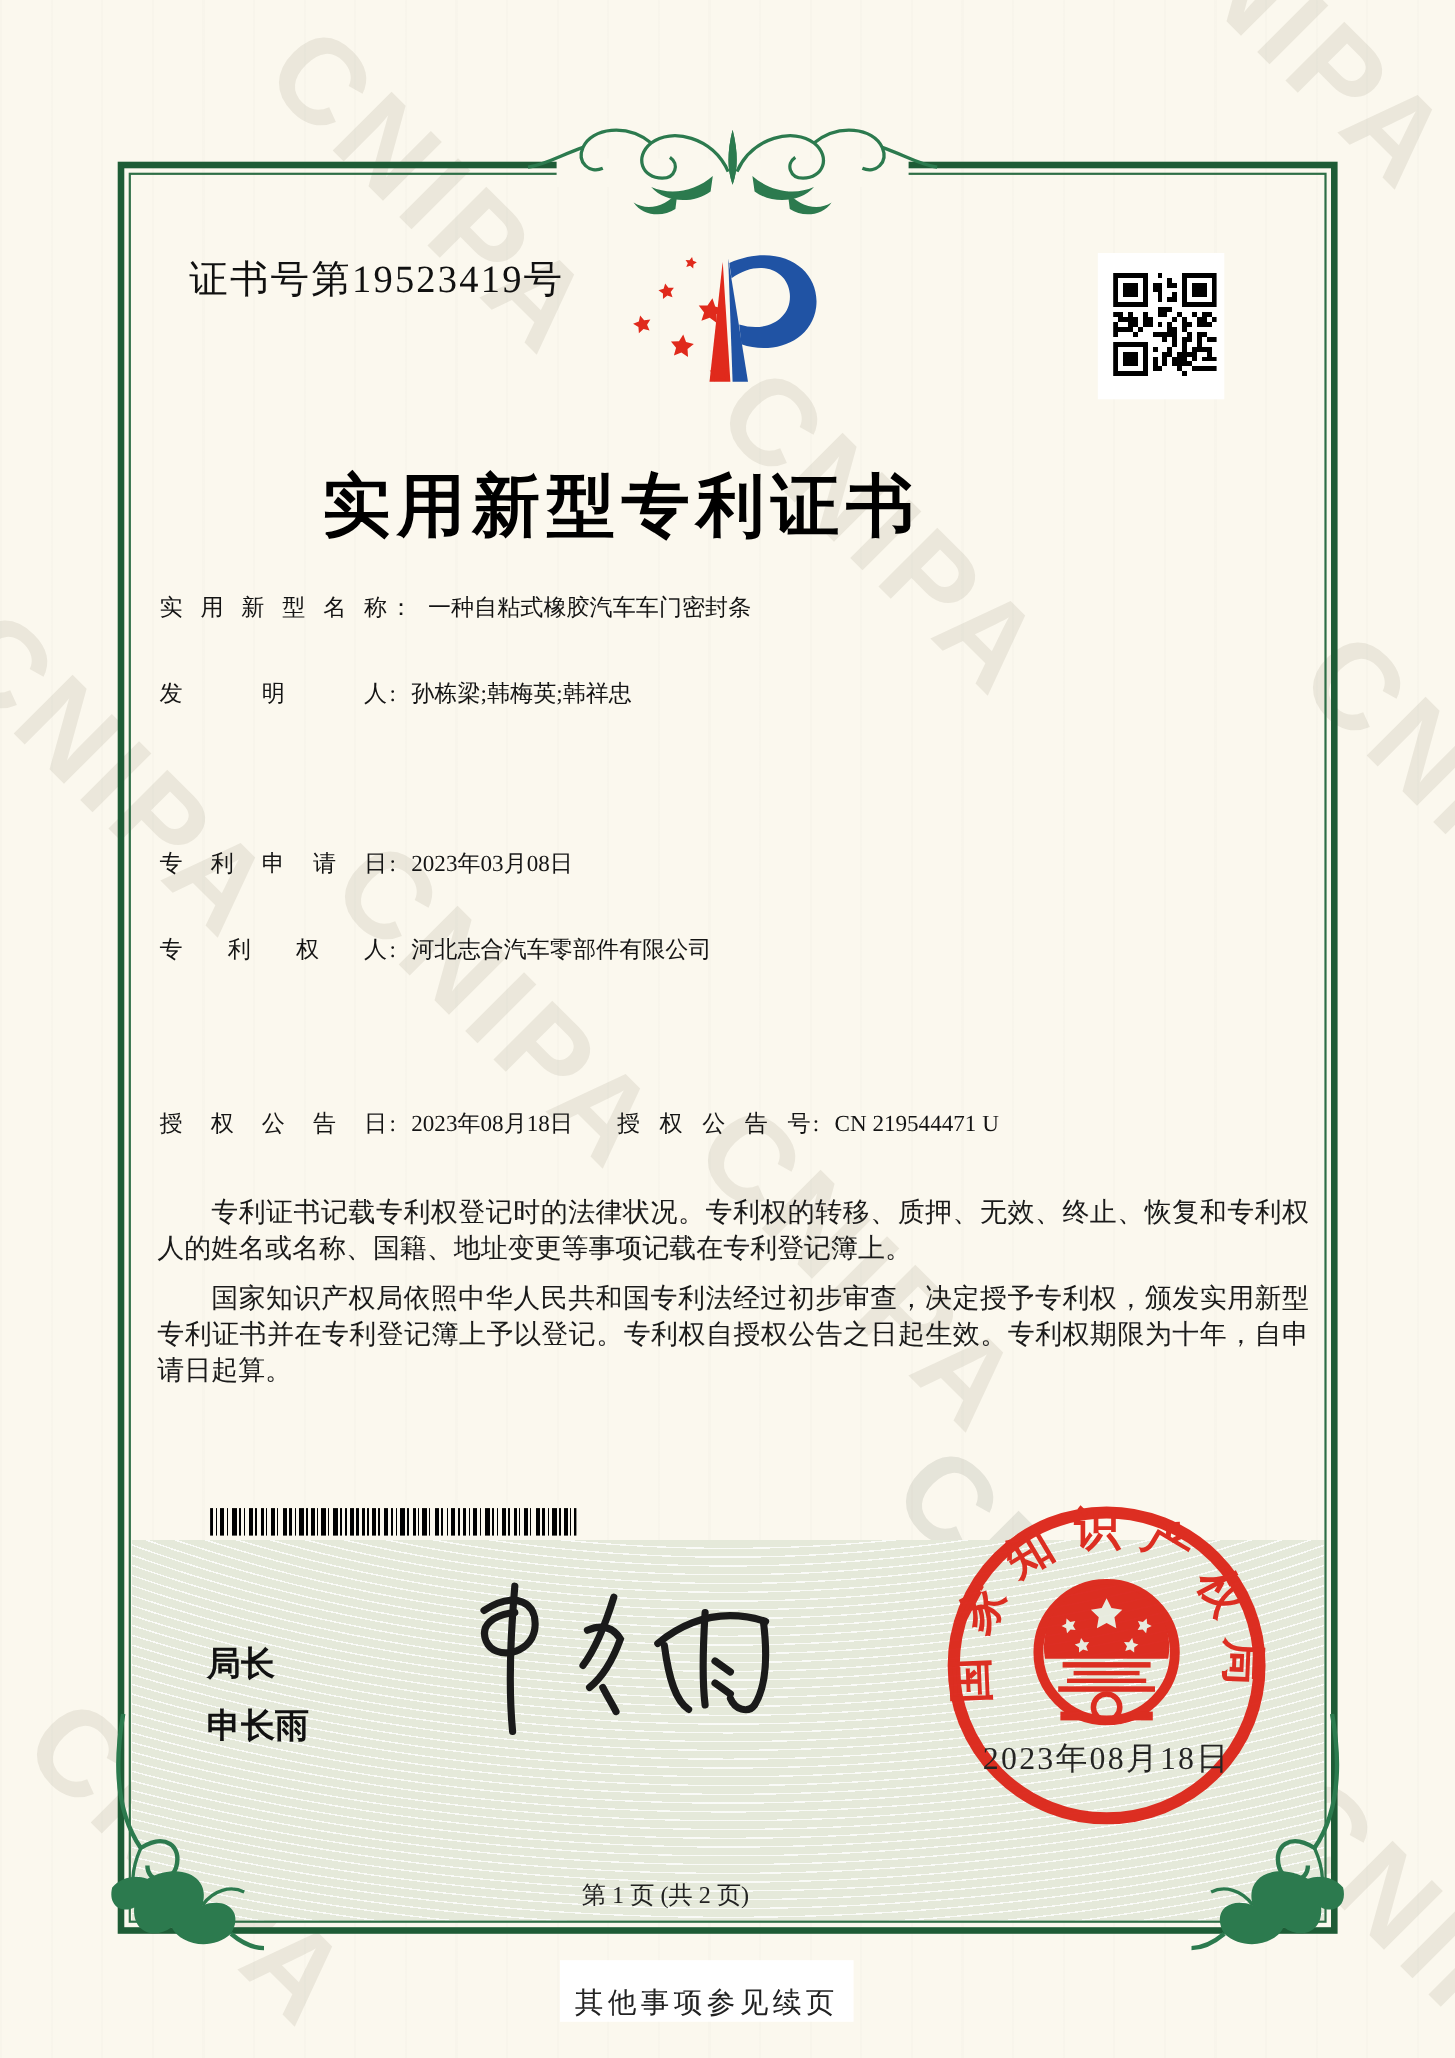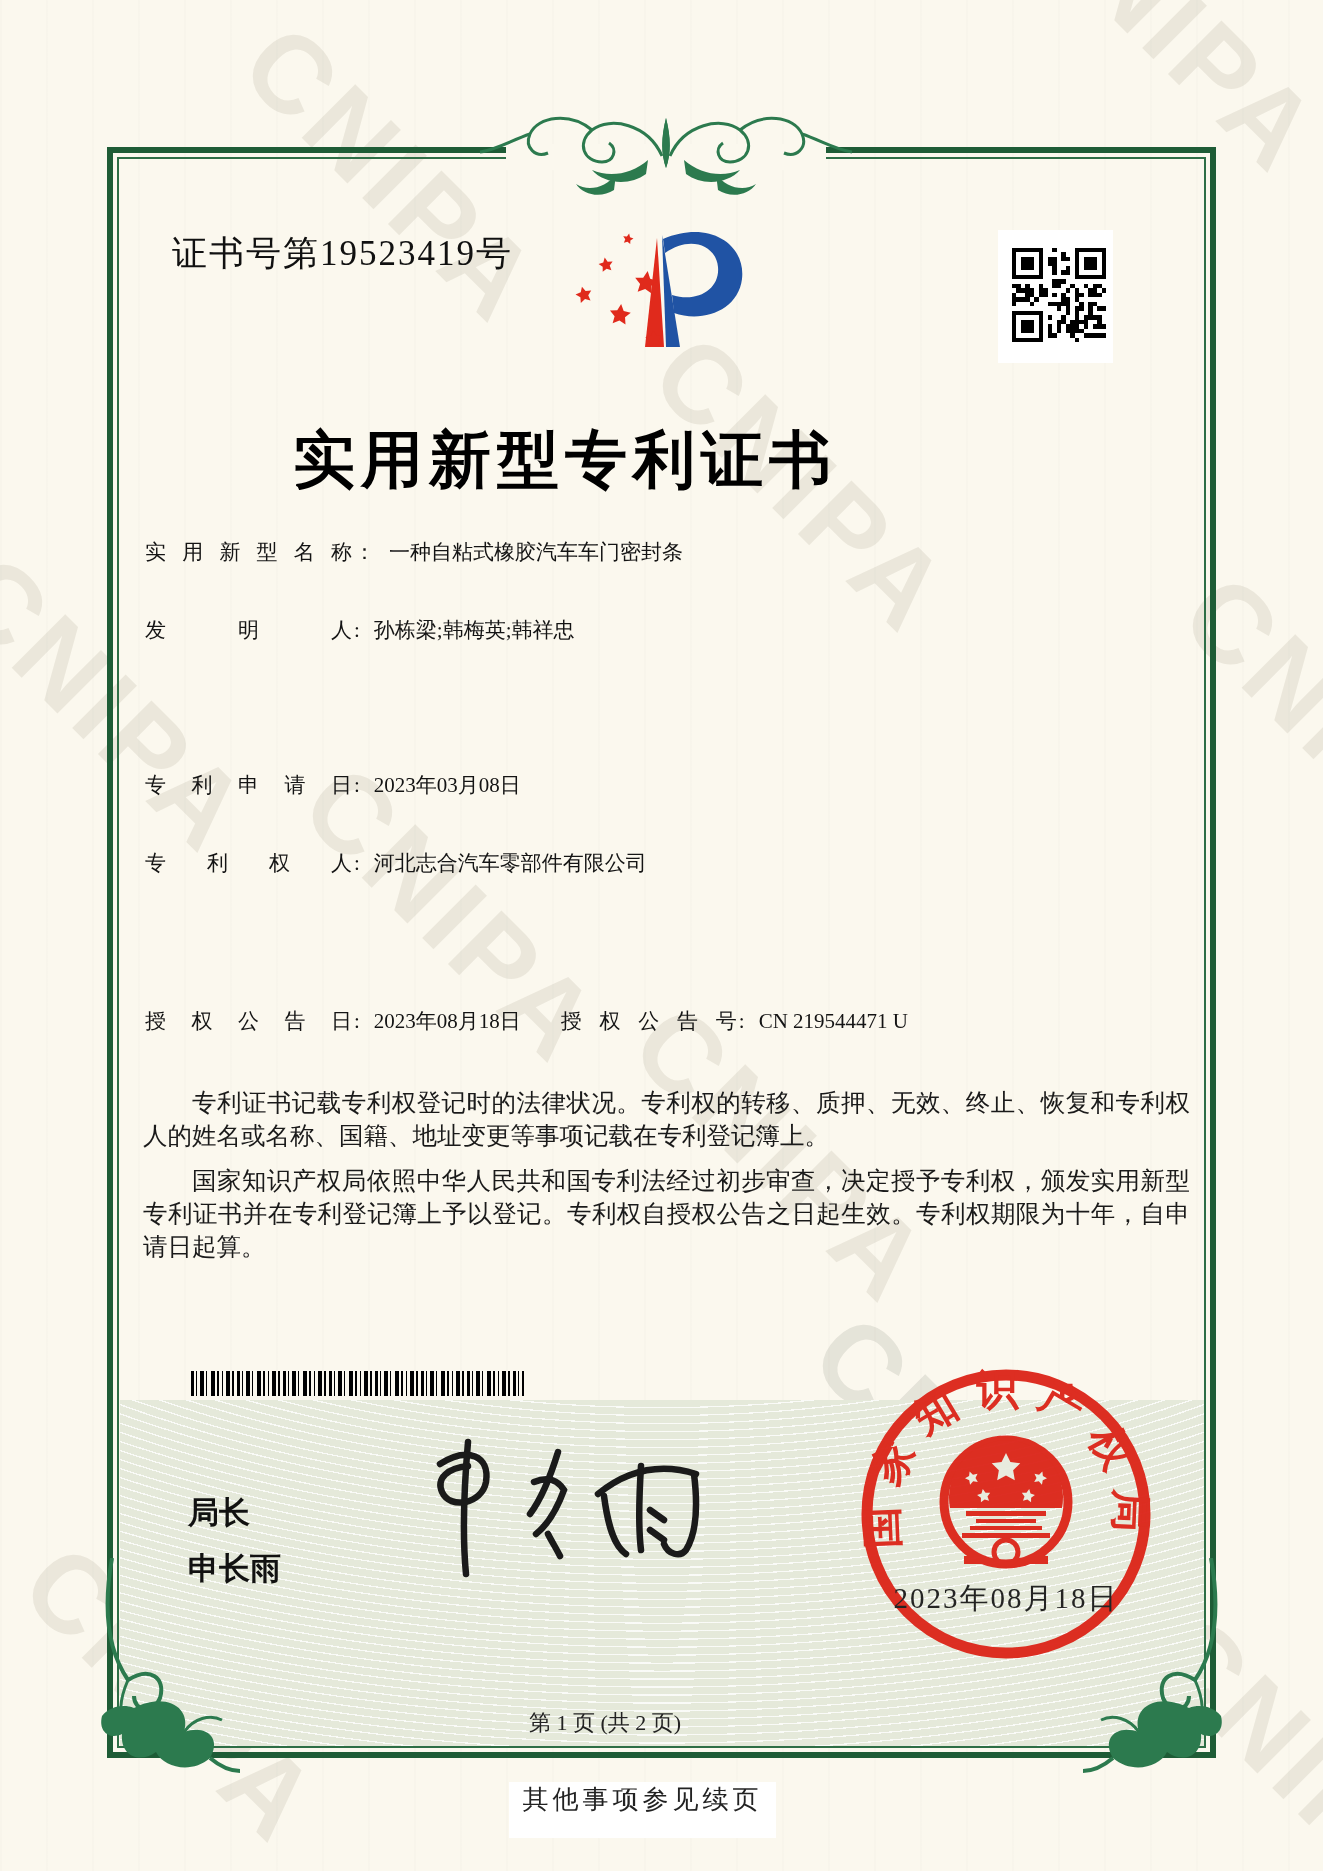--- a/index.html
+++ b/index.html
@@ -41,21 +41,21 @@
       #000 9px 13px,transparent 13px 15px,#000 15px 16px,transparent 16px 20px,
       #000 20px 24px,transparent 24px 26px,#000 26px 28px,transparent 28px 31px,
       #000 31px 32px,transparent 32px 35px,#000 35px 39px,transparent 39px 41px,
       #000 41px 43px,transparent 43px 46px);}
   .signer-title{position:absolute;left:188px;top:1492px;font:bold 31px "Liberation Sans",sans-serif;color:#111;}
   .signer-name{position:absolute;left:188px;top:1548px;font:bold 31px "Liberation Sans",sans-serif;color:#111;}
   .sig{position:absolute;left:398px;top:1438px;}
   .seal{position:absolute;left:846px;top:1356px;opacity:.95;}
   .page-num{position:absolute;left:450px;top:1708px;width:310px;text-align:center;font-size:22px;color:#222;}
   .note-box{position:absolute;z-index:5;left:509px;top:1782px;width:267px;height:56px;background:#fff;
-        display:flex;align-items:flex-start;justify-content:center;font-size:26px;letter-spacing:4px;color:#222;}
+        display:flex;align-items:flex-end;justify-content:center;font-size:26px;letter-spacing:4px;color:#222;}
   .orn{position:absolute;z-index:5;}
 </style>
 </head>
 <body>
 
 <div id="page">
 
   <div class="wm" style="left:210px;top:110px">CNIPA</div>
   <div class="wm" style="left:990px;top:-40px">CNIPA</div>
   <div class="wm" style="left:620px;top:420px">CNIPA</div>

